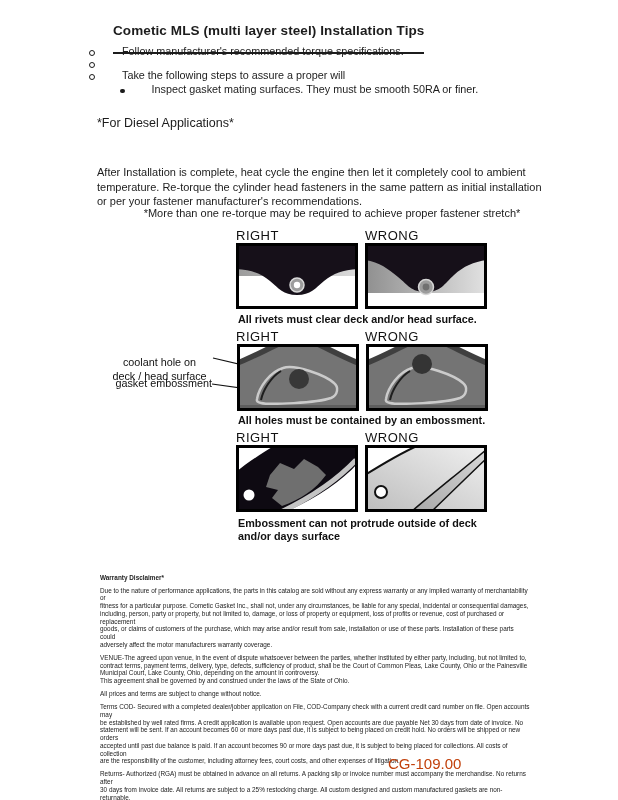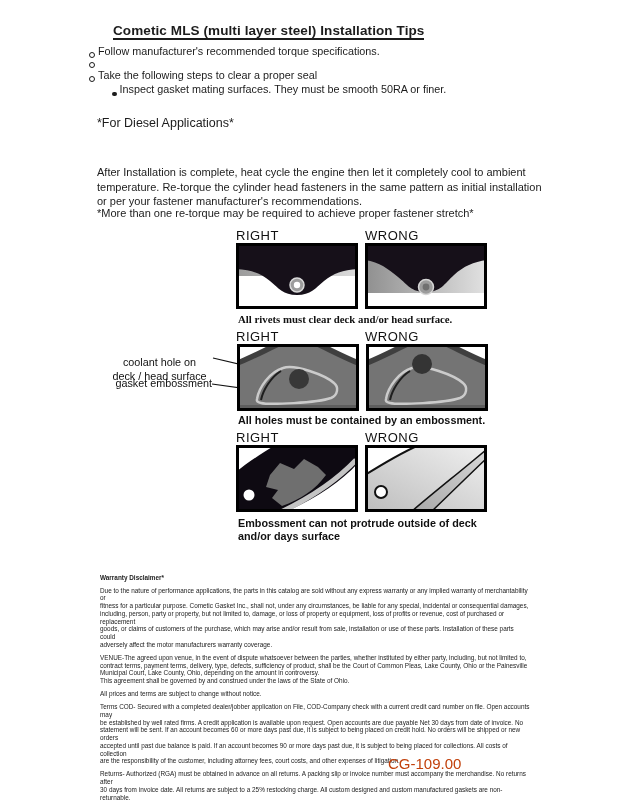--- a/index.html
+++ b/index.html
@@ -1,48 +1,48 @@
 <!DOCTYPE html>
 <html><head>
 <meta charset="utf-8">
 <style>
   html,body{margin:0;padding:0;background:#fff;}
   #page{position:relative;width:618px;height:800px;background:#ffffff;overflow:hidden;
         font-family:"Liberation Sans", sans-serif;color:#1c1c1c;}
 
   .title{position:absolute;left:113px;top:23px;font-size:13.5px;font-weight:bold;
-         letter-spacing:.1px;border-bottom:2px solid #1c1c1c;padding-bottom:0;}
+         letter-spacing:.1px;border-bottom:2px solid #1c1c1c;padding-bottom:14px;}
 
   .bullets{position:absolute;left:89px;top:44px;font-size:10.8px;line-height:14px;width:500px;}
-  .b-row{display:flex;align-items:flex-end;}
-  .b-row.sub{margin-left:23px;}
+  .b-row{display:flex;align-items:center;gap:24px;}
+  .b-row.sub{margin-left:31px;}
   .ring{flex:0 0 auto;width:4px;height:4px;border:1px solid #1c1c1c;border-radius:50%;
         margin:4px 3px 0 0;}
   .dot{flex:0 0 auto;width:4.5px;height:4.5px;background:#1c1c1c;border-radius:50%;
        margin:4px 3px 0 0;}
 
   .h2{position:absolute;left:97px;top:116px;font-size:12.5px;font-weight:normal;}
   .para{position:absolute;left:97px;font-size:11px;line-height:14.5px;white-space:pre-line;width:470px;}
   .p1{top:135px;}
   .p2{top:165px;}
-  .note{top:206px;}
+  .note{top:206px;text-align:center;}
 
   .dlabel{position:absolute;width:122px;text-align:left;font-size:13px;letter-spacing:.5px;color:#111;}
   .lab-r1{left:236px;top:228px;}  .lab-w1{left:365px;top:228px;}
   .lab-r2{left:236px;top:329px;}  .lab-w2{left:365px;top:329px;}
   .lab-r3{left:236px;top:430px;}  .lab-w3{left:365px;top:430px;}
 
   .dbox{position:absolute;width:122px;height:67px;}
   .box-r1{left:236px;top:243px;height:66px;} .box-w1{left:365px;top:243px;height:66px;}
   .box-r2{left:237px;top:344px;}             .box-w2{left:366px;top:344px;}
   .box-r3{left:236px;top:445px;}             .box-w3{left:365px;top:445px;}
   .dbox svg{display:block;width:100%;height:100%;}
 
   .dcaption{position:absolute;font-size:10.8px;font-weight:bold;line-height:13px;white-space:pre-line;color:#111;}
-  .cap1{left:238px;top:313px;font-family:Liberation Serif, serif;}
+  .cap1{left:238px;top:313px;}
   .cap2{left:238px;top:414px;}
   .cap3{left:238px;top:517px;}
 
   .side-label{position:absolute;font-size:10.8px;line-height:13.5px;text-align:right;
               width:105px;white-space:pre-line;color:#111;}
   .sl-coolant{left:107px;top:356px;text-align:center;}
   .sl-emboss{left:107px;top:377px;}
   .leaders{position:absolute;left:206px;top:350px;width:100px;height:50px;}
 
   .warranty{position:absolute;left:100px;top:574px;width:430px;font-size:6.4px;
@@ -62,21 +62,21 @@
   <div class="bullets">
     <div class="b-row">
       <span class="ring"></span>
       <span>Follow manufacturer's recommended torque specifications.</span>
     </div>
     <div class="b-row">
       <span class="ring"></span>
     </div>
     <div class="b-row">
       <span class="ring"></span>
-      <span>Take the following steps to clear a proper seal</span>
+      <span>Take the following steps to assure a proper will</span>
     </div>
     <div class="b-row sub">
       <span class="dot"></span>
       <span>Inspect gasket mating surfaces.  They must be smooth 50RA or finer.</span>
     </div>
   </div>
 
   <div class="h2">*For Diesel Applications*</div>
   <div class="para p2">After Installation is complete, heat cycle the engine then let it completely cool to ambient
 temperature. Re-torque the cylinder head fasteners in the same pattern as initial installation

